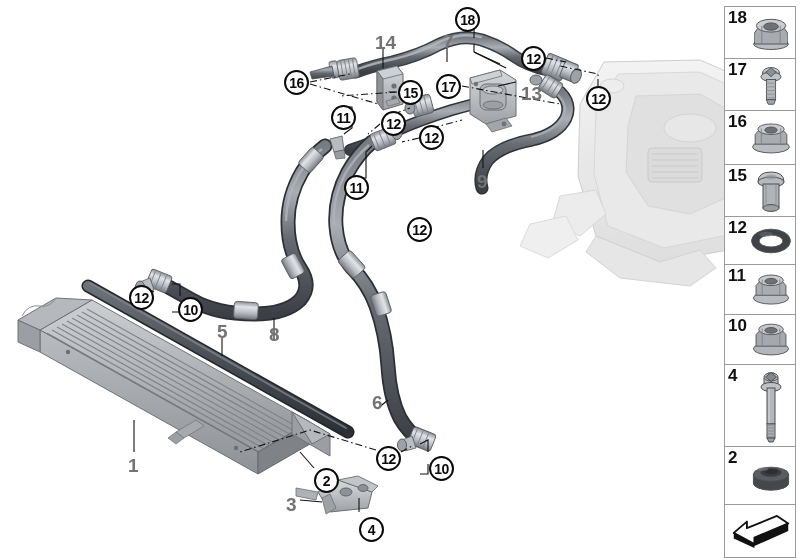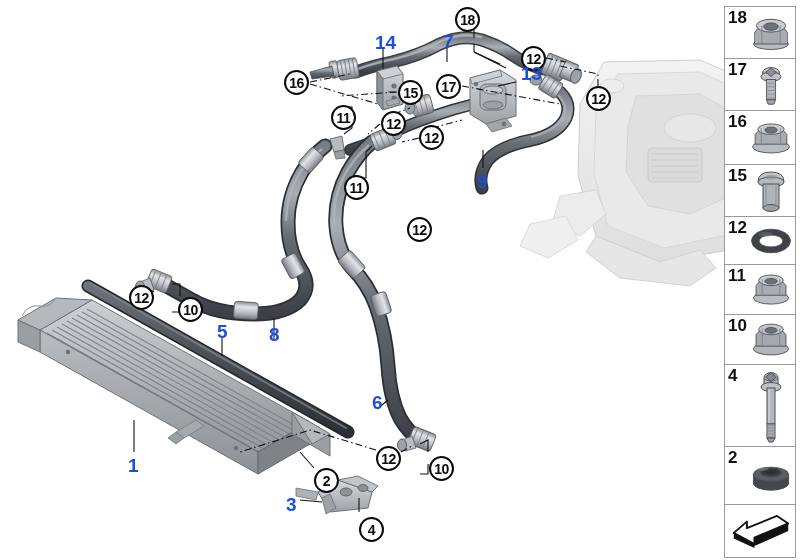--- a/index.html
+++ b/index.html
@@ -7,21 +7,21 @@
        font-family:"Liberation Sans",sans-serif;}
   #stage{position:absolute;left:0;top:0;width:800px;height:560px;background:#ffffff;}
 
   
   .callout{position:absolute;width:25px;height:25px;border-radius:50%;
            border:2.2px solid #0a0a0a;background:#ffffff;
            display:flex;align-items:center;justify-content:center;
            font-size:14px;font-weight:bold;color:#0a0a0a;
            box-sizing:border-box;z-index:40;letter-spacing:-0.5px;}
   
-  .plabel{position:absolute;font-size:19px;font-weight:bold;color:#1d4ed8;
+  .plabel{position:absolute;font-size:19px;font-weight:bold;color:#737373;
           z-index:40;line-height:1;}
 
   
   #legend{position:absolute;left:724px;top:6px;width:72px;z-index:60;}
   .lgcell{position:relative;border:1px solid #9a9a9a;border-bottom:none;
           background:#fff;box-sizing:border-box;}
   .lgcell:last-of-type{border-bottom:1px solid #9a9a9a;}
   .lgnum{position:absolute;left:3px;top:2px;font-size:17px;font-weight:bold;
          color:#111;line-height:1;}
   .lgart{position:absolute;right:2px;top:0;bottom:0;left:24px;}
@@ -379,21 +379,21 @@
       <div class="callout" style="left: 344px; top: 175px;">11</div>
       <div class="callout" style="left: 407px; top: 217px;">12</div>
       <div class="callout" style="left: 129px; top: 285px;">12</div>
       <div class="callout" style="left: 178px; top: 297px;">10</div>
       <div class="callout" style="left: 376px; top: 446px;">12</div>
       <div class="callout" style="left: 429px; top: 456px;">10</div>
       <div class="callout" style="left: 314px; top: 468px;">2</div>
       <div class="callout" style="left: 359px; top: 517px;">4</div>
       <div class="plabel" style="left: 375px; top: 33px;">14</div>
       <div class="plabel" style="left: 443px; top: 32px;">7</div>
-      <div class="plabel" style="left: 521px; top: 64px;">13</div>
+      <div class="plabel" style="left: 521px; top: 84px;">13</div>
       <div class="plabel" style="left: 477px; top: 172px;">9</div>
       <div class="plabel" style="left: 217px; top: 322px;">5</div>
       <div class="plabel" style="left: 269px; top: 325px;">8</div>
       <div class="plabel" style="left: 372px; top: 393px;">6</div>
       <div class="plabel" style="left: 128px; top: 456px;">1</div>
       <div class="plabel" style="left: 286px; top: 495px;">3</div>
     </div>
 
   <div id="legend">
       <div class="lgcell" style="height: 52px;">

